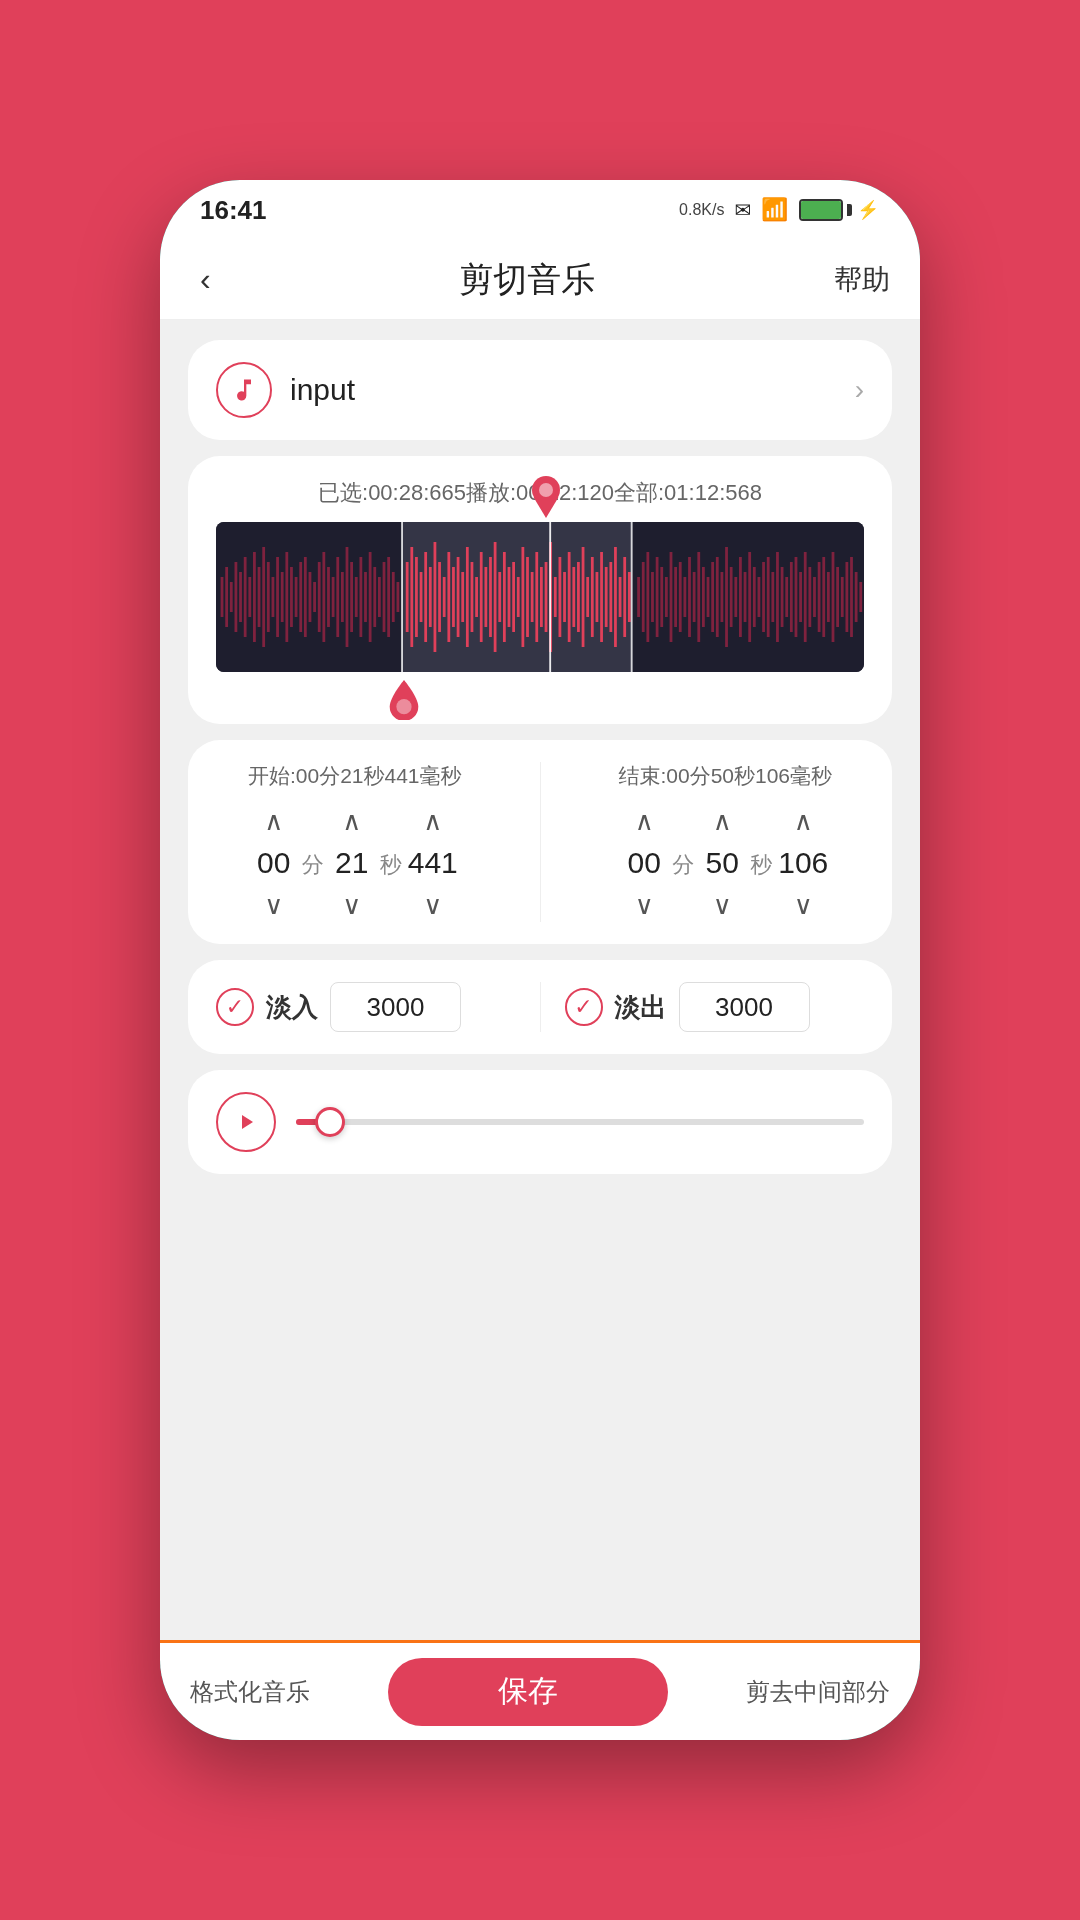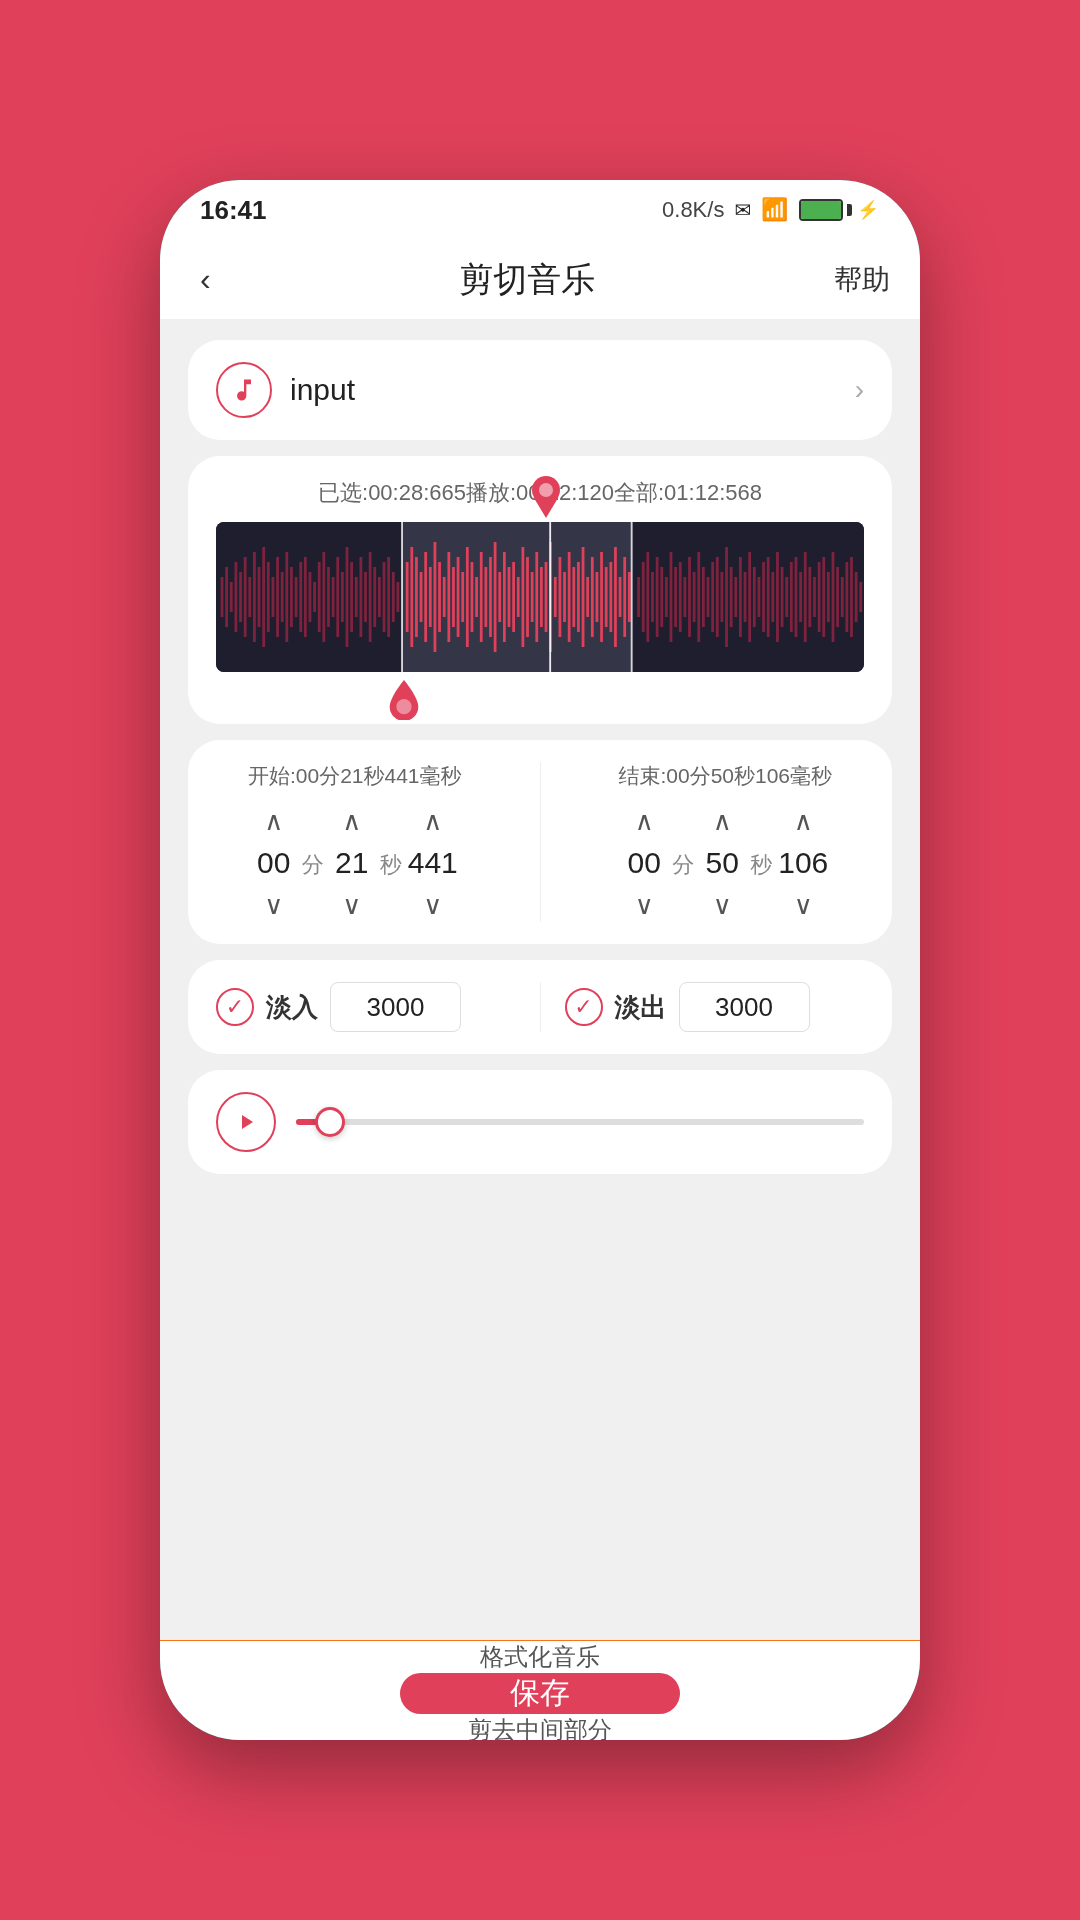--- a/index.html
+++ b/index.html
@@ -360,23 +360,22 @@
       color: #888;
     }
     
     .bottom-bar {
       background: #fff;
       height: 100px;
       display: flex;
       align-items: center;
       justify-content: space-between;
       padding: 0 30px;
-      border-top: 1px solid #f97316;
+      border-top: 3px solid #f97316;
       flex-shrink: 0;
-      flex-direction: column;
     }
     .bottom-action {
       font-size: 24px;
       color: #555;
       cursor: pointer;
     }
     .save-btn {
       width: 280px;
       height: 68px;
       background: #e0405a;
@@ -391,21 +390,21 @@
     }
   </style>
 </head>
 <body>
 
 <div class="phone-frame">
 
   <div class="status-bar">
     <span class="status-time">16:41</span>
     <div class="status-icons">
-      <span style="font-size:22px;color:#444;">0.8K/s</span>
+      <span style="font-size:16px;color:#444;">0.8K/s</span>
       <span style="font-size:20px;">✉</span>
       <span style="font-size:22px;">📶</span>
       <div class="battery-icon">
         <div class="battery-body">
           <div class="battery-fill"></div>
         </div>
         <div class="battery-tip"></div>
         <span style="font-size:18px;color:#333;margin-left:2px;">⚡</span>
       </div>
     </div>

